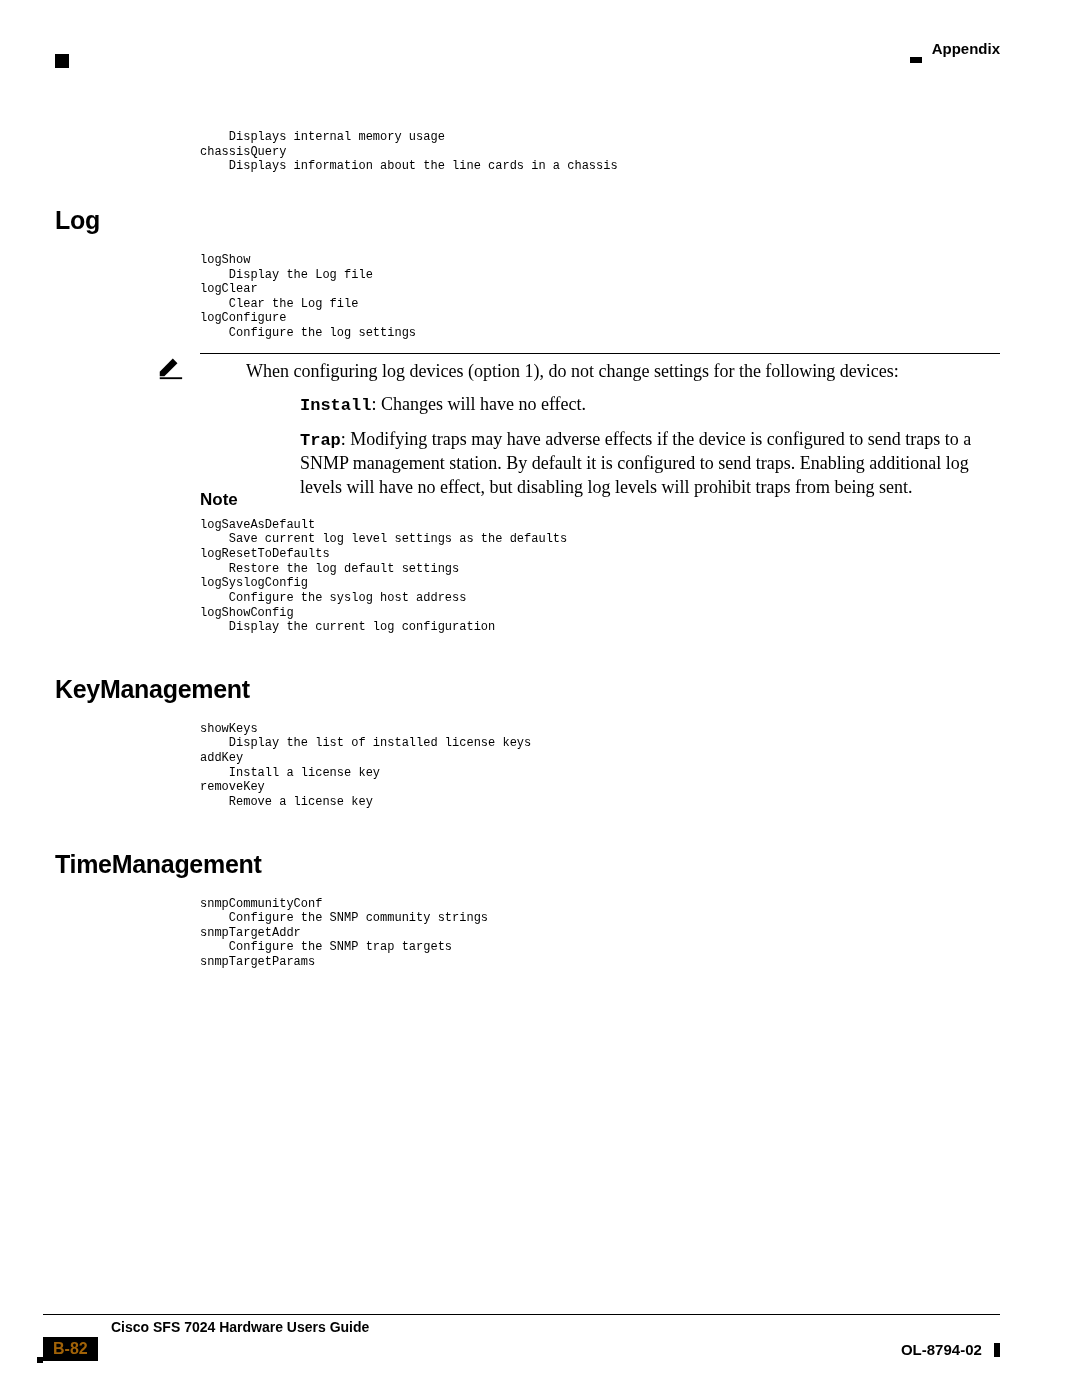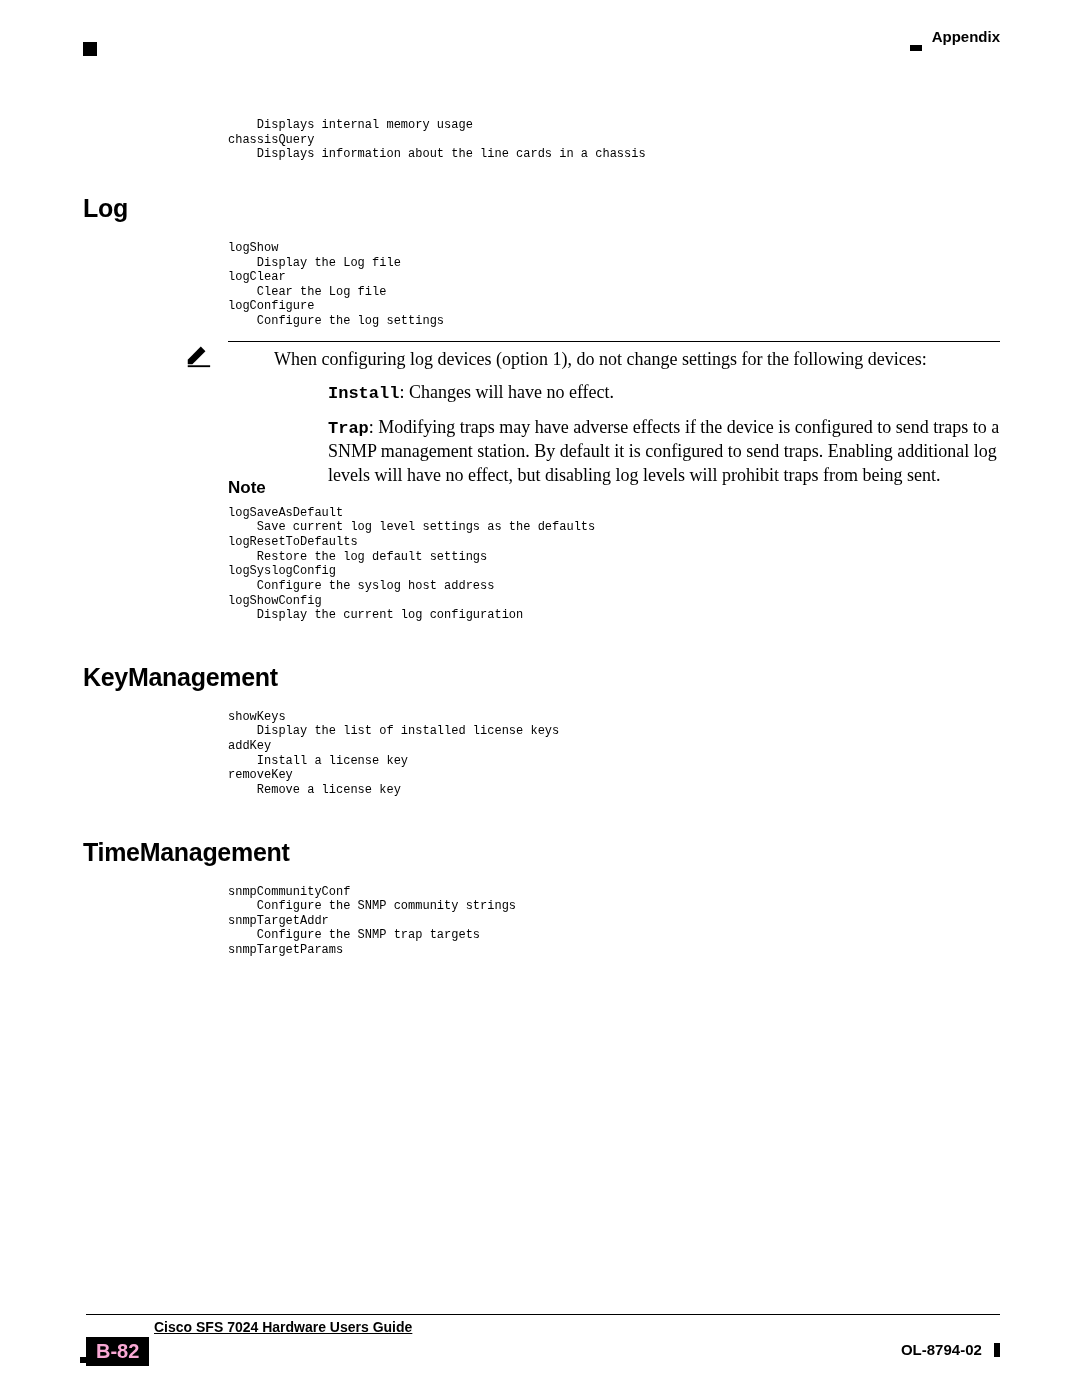--- a/index.html
+++ b/index.html
@@ -7,25 +7,24 @@
     padding: 0;
     background: #fff;
     font-family: "Times New Roman", Times, serif;
     color: #000;
     width: 1080px;
     height: 1397px;
     position: relative;
     box-sizing: border-box;
   }
   .page {
-    padding: 28px 80px 40px 55px;
+    padding: 40px 80px 40px 55px;
     box-sizing: border-box;
     height: 100%;
     position: relative;
-    margin-left: 28px;
   }
   .top-header {
     position: relative;
     height: 28px;
     margin-bottom: 62px;
   }
   .top-header-label {
     font-family: Arial, Helvetica, sans-serif;
     font-weight: bold;
     font-size: 15px;
@@ -102,46 +101,45 @@
   .note-body p { margin: 0 0 10px 0; }
   .note-body .indent { margin-left: 54px; }
   .note-body b.cmd {
     font-family: "Courier New", Courier, monospace;
     font-weight: bold;
     font-size: 17px;
   }
   .footer {
     position: absolute;
     bottom: 34px;
-    left: 58px;
+    left: 43px;
     right: 80px;
-    text-decoration: underline;
   }
   .footer-rule {
     border: none;
     border-top: 1.5px solid #000;
     margin: 0 0 4px 0;
   }
   .footer-title {
     font-family: Arial, Helvetica, sans-serif;
     font-weight: bold;
     font-size: 14px;
     margin-left: 68px;
   }
   .footer-row2 {
     position: relative;
     margin-top: 2px;
     height: 26px;
   }
   .page-num {
     background: #000;
-    color: #f9a8d4;
-    font-family: Arial, Helvetica, sans-serif;
-    font-weight: bold;
-    font-size: 20px;
+    color: #a16207;
+    font-family: Arial, Helvetica, sans-serif;
+    font-weight: bold;
+    font-size: 16px;
     padding: 3px 10px;
     display: inline-block;
   }
   .footer-box {
     position: absolute;
     left: -6px;
     top: 20px;
     width: 6px;
     height: 6px;
     background: #000;

